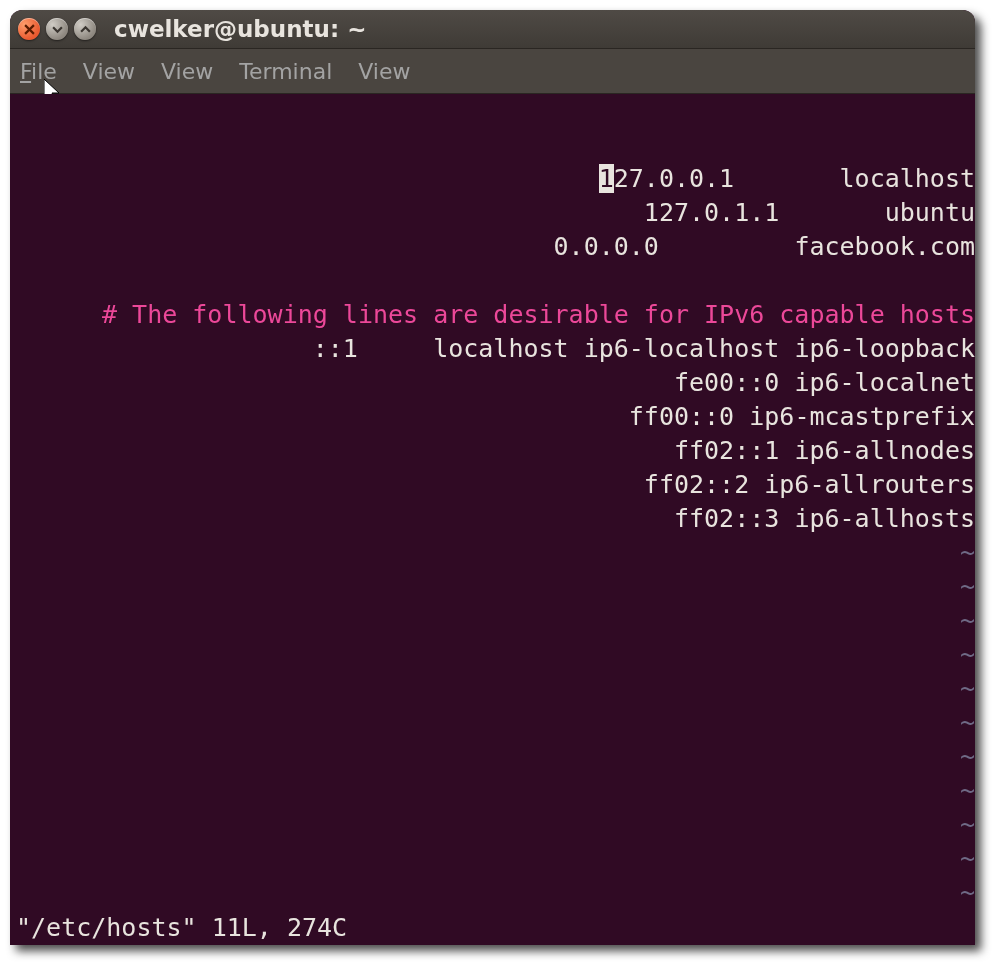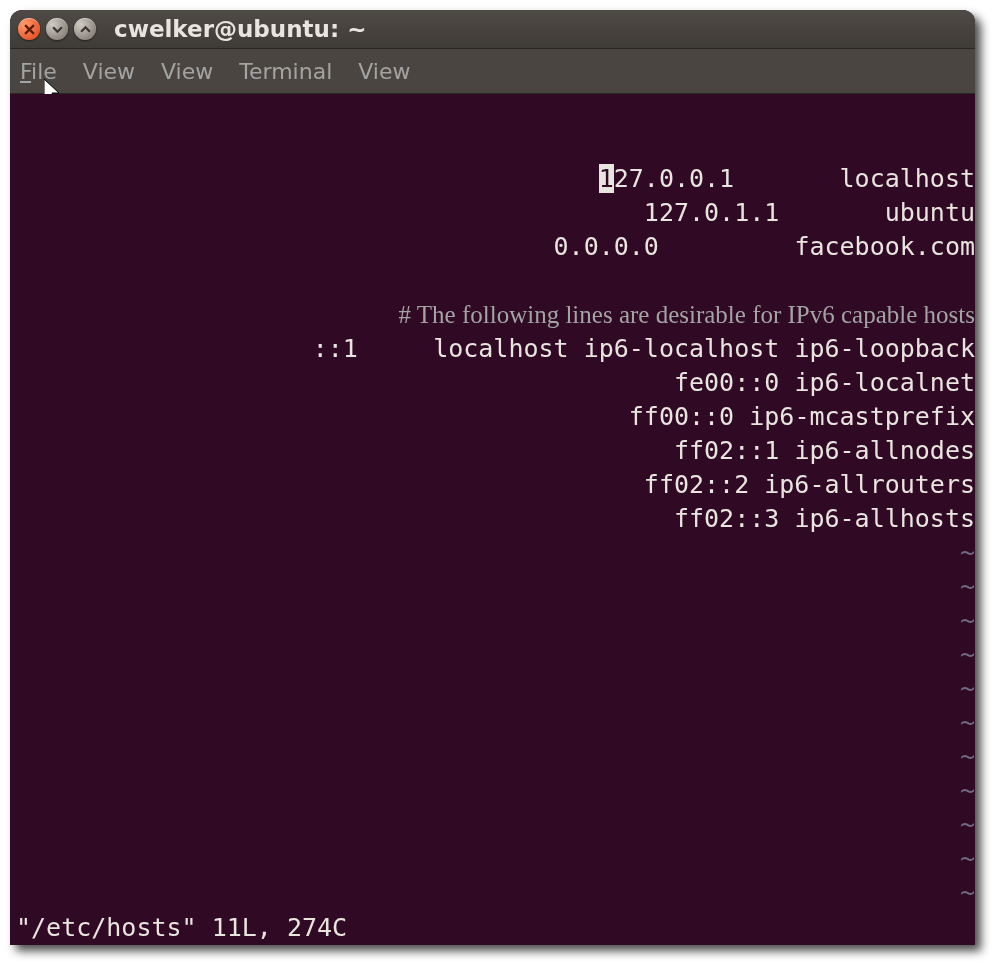--- a/index.html
+++ b/index.html
@@ -87,21 +87,21 @@
       color: #e8e4de;
       font-family: "DejaVu Sans Mono", "Ubuntu Mono", monospace;
       font-size: 25px;
       line-height: 34px;
       padding: 0px 0px;
       white-space: pre;
       overflow: hidden;
       position: relative;
     }
     .term-line { min-height: 34px; padding-left: 6px; text-align: right; }
-    .term-line.comment { color: #a3a3a3; font-family: Liberation Serif, serif; }
+    .term-line.comment { color: #ec4899; }
     .term-line.tilde { color: #6f6a86; }
     .term-cursor-block {
       background: #e8e4de;
       color: #300a24;
     }
     .status-line {
       position: absolute;
       bottom: 0;
       left: 0;
       right: 0;

